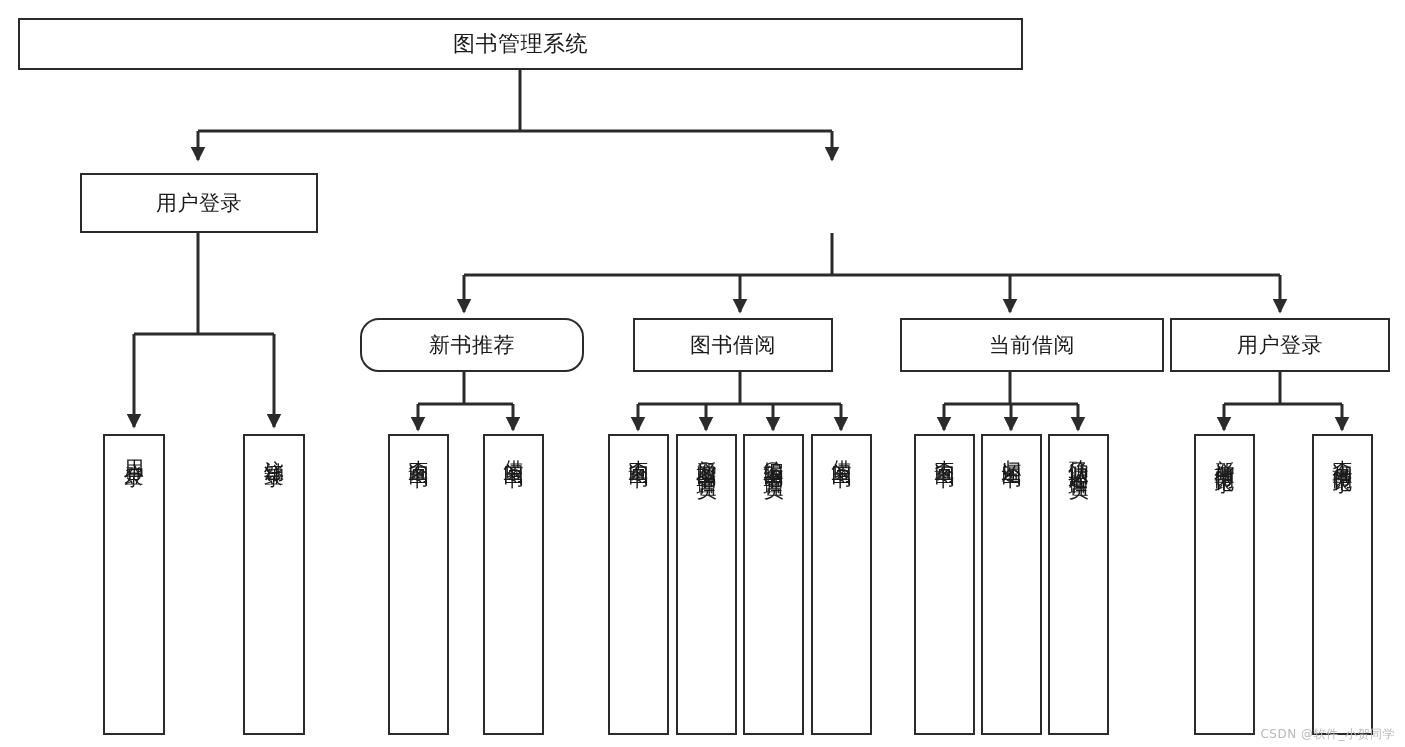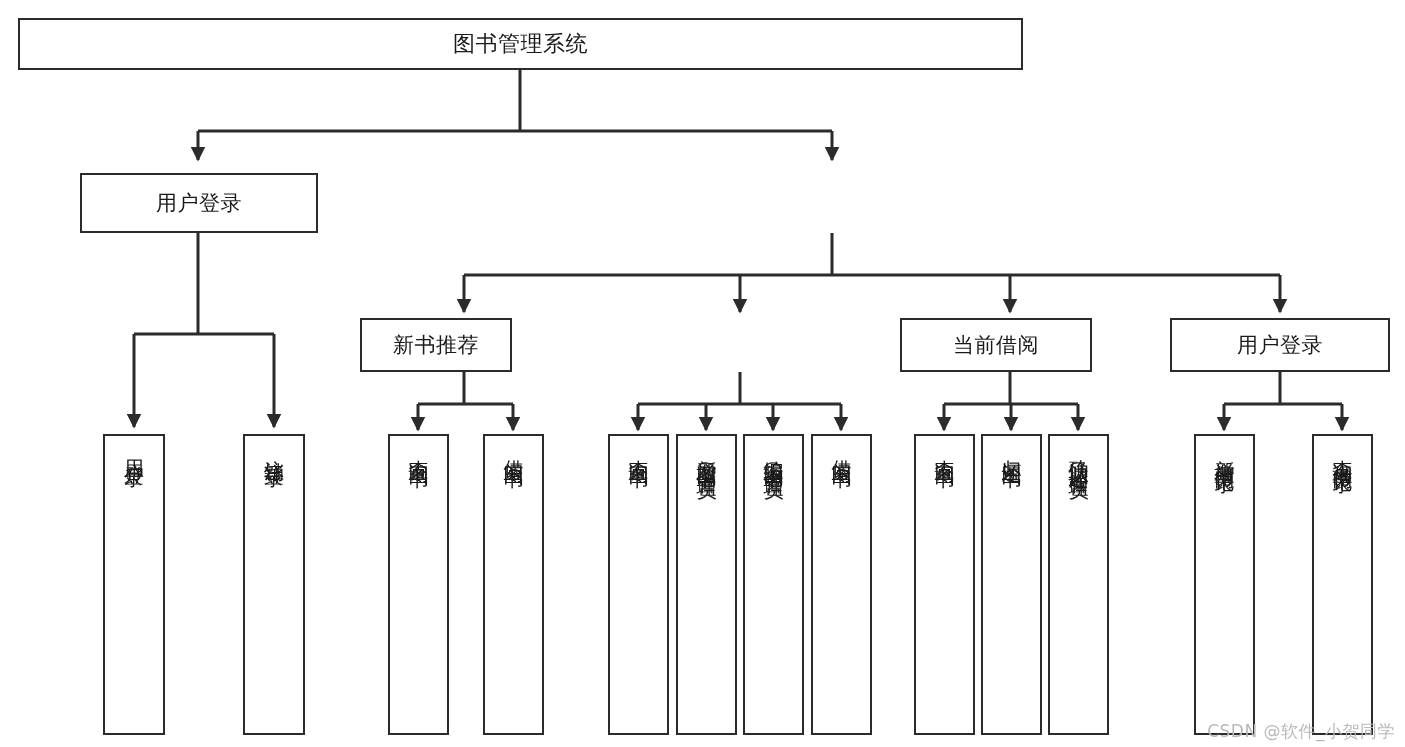--- a/index.html
+++ b/index.html
@@ -53,21 +53,21 @@
     white-space: normal;
     max-height: 100%;
   }
   .node.root .label {
     font-size: 22px;
   }
   #watermark {
     position: absolute;
     right: 10px;
     bottom: 4px;
-    font-size: 17px;
+    font-size: 12px;
     color: #b9b9b9;
     letter-spacing: 0.5px;
     white-space: nowrap;
     pointer-events: none;
   }
 </style>
 </head>
 <body>
 
 <div id="canvas">
@@ -123,24 +123,27 @@
   </svg>
 
   <div class="node root" style="left:18px; top:18px; width:1005px; height:52px;">
     <span class="label">图书管理系统</span>
   </div>
 
   <div class="node" style="left:80px; top:173px; width:238px; height:60px;">
     <span class="label">用户登录</span>
   </div>
 
-  <div class="node" style="left:360px; top:318px; width:152px; height:54px;">
+  <div class="node" style="left:360px; top:318px; width:224px; height:54px;border-radius:19px;">
     <span class="label">新书推荐</span>
   </div>
-  <div class="node" style="left:900px; top:318px; width:192px; height:54px;">
+  <div class="node" style="left:633px; top:318px; width:200px; height:54px;">
+    <span class="label">图书借阅</span>
+  </div>
+  <div class="node" style="left:900px; top:318px; width:264px; height:54px;">
     <span class="label">当前借阅</span>
   </div>
   <div class="node" style="left:1170px; top:318px; width:220px; height:54px;">
     <span class="label">用户登录</span>
   </div>
 
   <div class="node leaf" style="left:103px; top:434px; width:62px; height:301px;">
     <span class="label">用户登录</span>
   </div>
   <div class="node leaf" style="left:243px; top:434px; width:62px; height:301px;">

